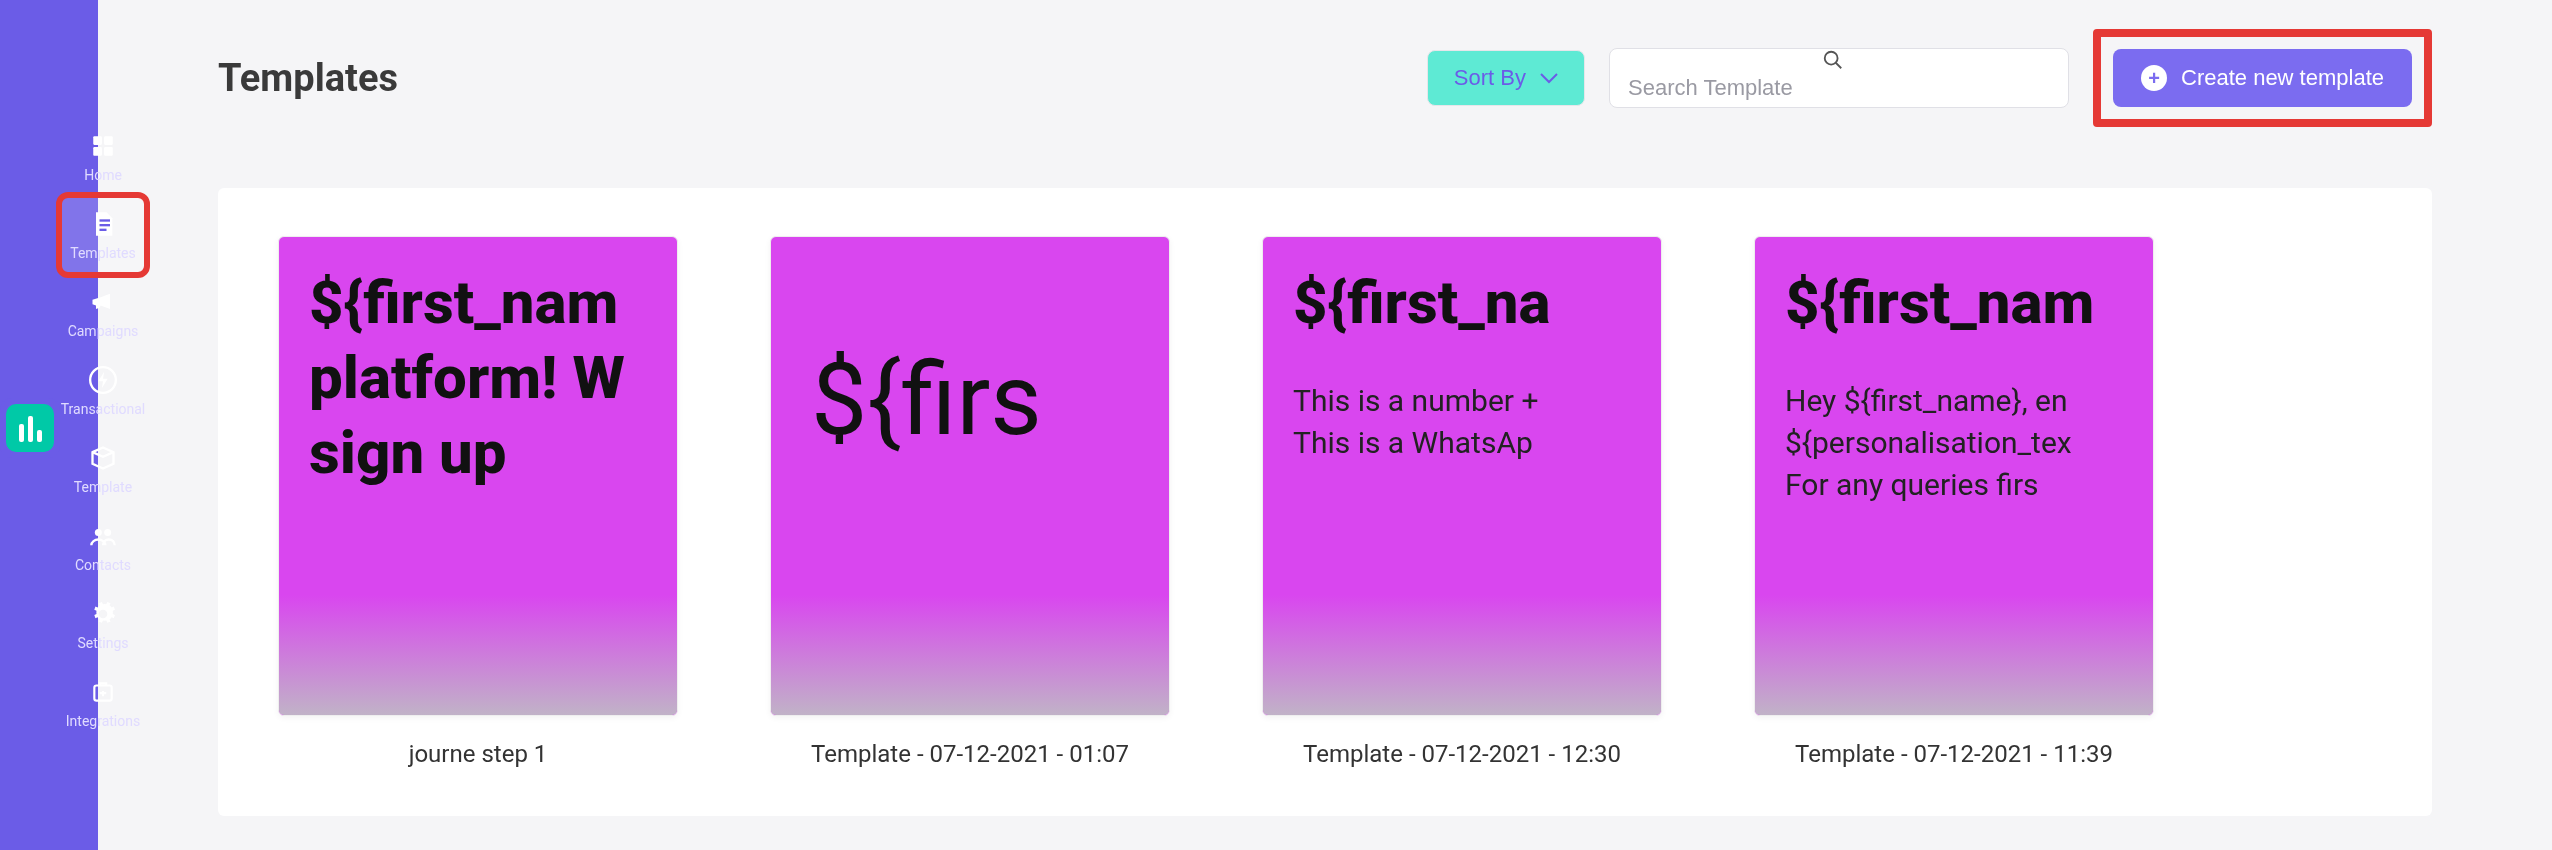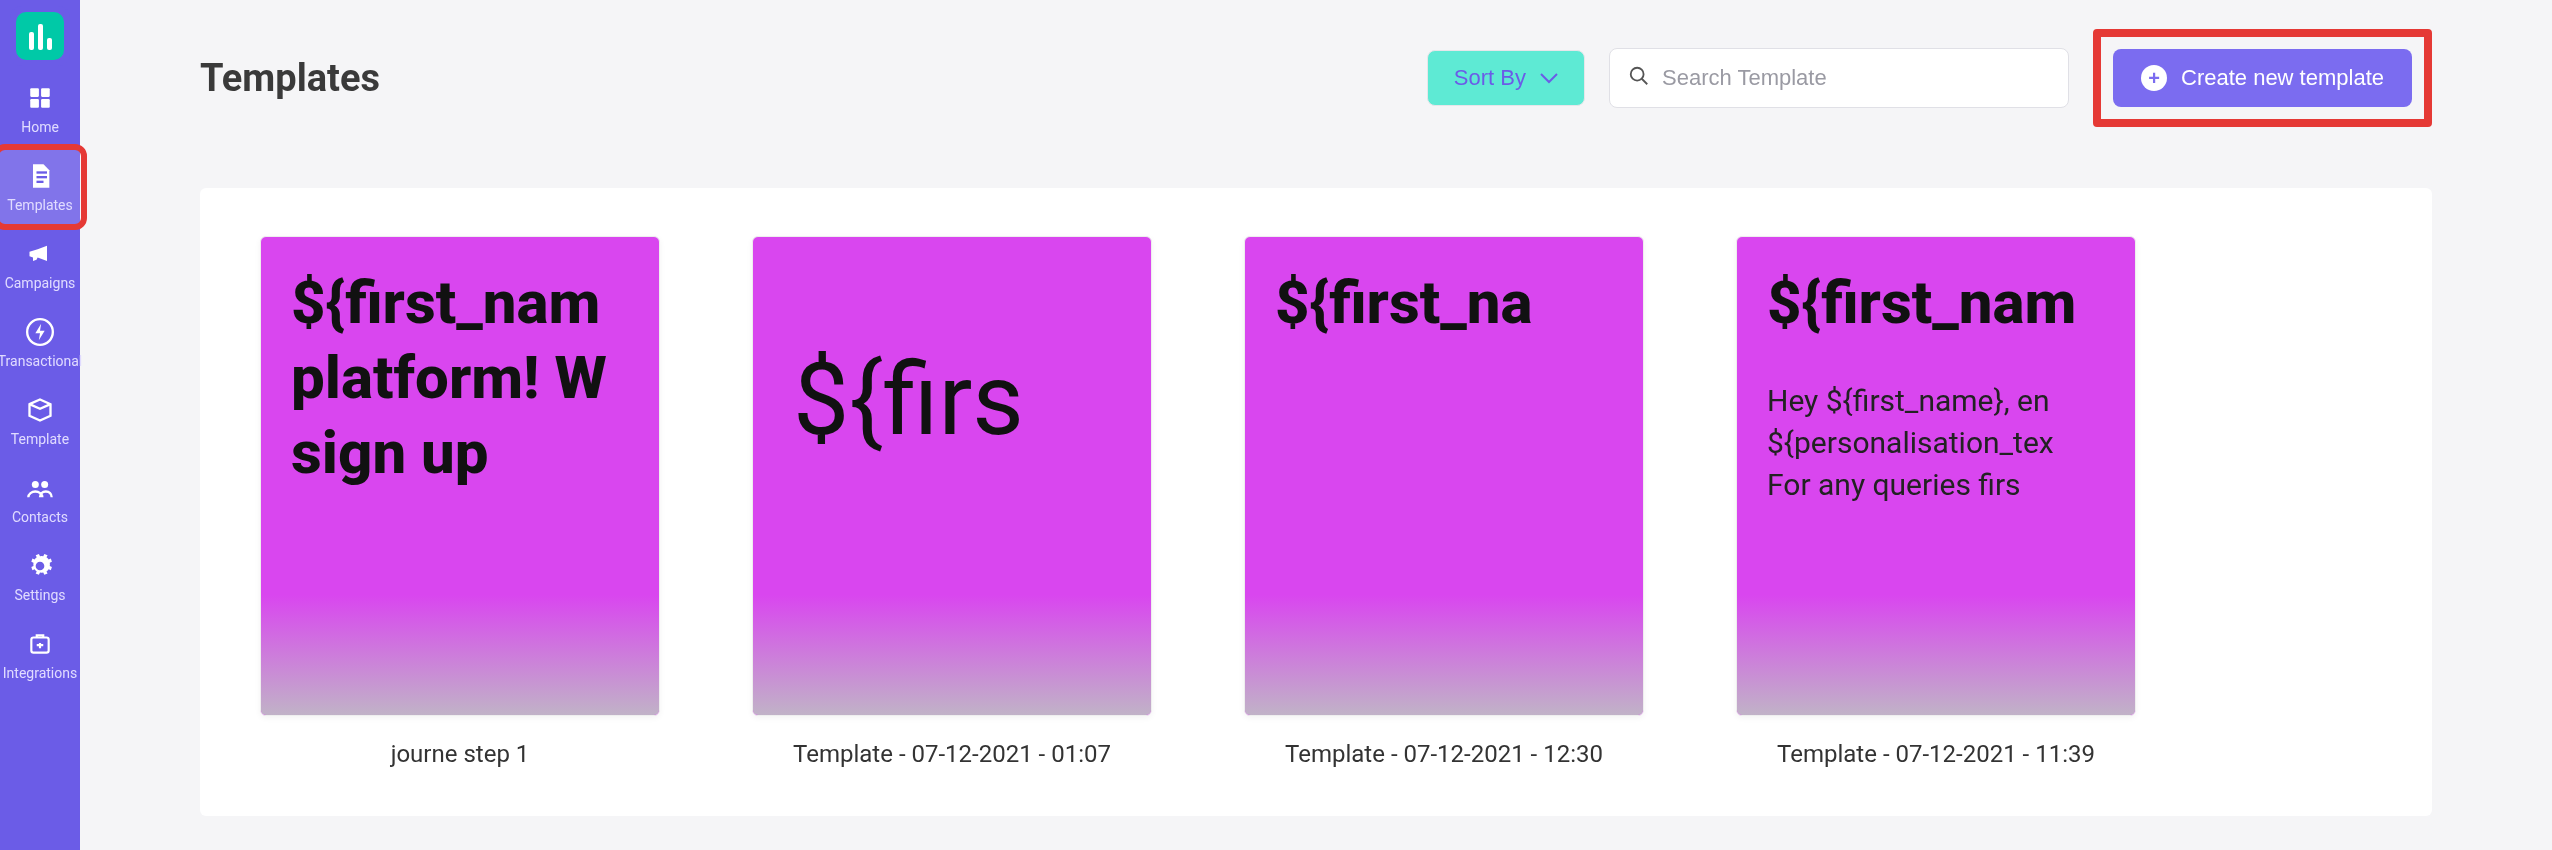--- a/index.html
+++ b/index.html
@@ -6,25 +6,25 @@
     body {
       font-family: -apple-system, BlinkMacSystemFont, "Segoe UI", Roboto, "Helvetica Neue", Arial, sans-serif;
       background: #f5f5f7;
       width: 2552px;
       height: 850px;
       overflow: hidden;
       display: flex;
     }
     
     .sidebar {
-      width: 80px;
+      width: 98px;
       height: 100%;
       background: #6b5ce7;
       display: flex;
-      flex-direction: column;
+      flex-direction: row;
       align-items: center;
       padding-top: 6px;
       flex-shrink: 0;
     }
     .sidebar-logo {
       width: 60px;
       height: 60px;
       background: #6b5ce7;
       border-radius: 12px;
       padding: 6px;
@@ -100,20 +100,21 @@
     }
     .search-wrap {
       display: flex;
       align-items: center;
       background: #fff;
       border: 1px solid #e0e0e6;
       border-radius: 8px;
       padding: 0 18px;
       height: 60px;
       width: 460px;
+      flex-direction: column;
     }
     .search-wrap input {
       border: none;
       outline: none;
       font-size: 22px;
       width: 100%;
       color: #333;
     }
     .search-wrap input::placeholder { color: #9a9aa3; }
     .create-wrap {
@@ -351,20 +352,24 @@
             <div class="thumb-heading">${firs</div>
           </div>
         </div>
         <div class="template-name">Template - 07-12-2021 - 01:07</div>
       </div>
 
       <div class="template-card">
         <div class="template-thumb">
           <div class="thumb-inner">
             <div class="thumb-heading">${first_na</div>
+            <div class="thumb-body">
+              <p>This is a number +</p>
+              <p>This is a WhatsAp</p>
+            </div>
           </div>
         </div>
         <div class="template-name">Template - 07-12-2021 - 12:30</div>
       </div>
 
       <div class="template-card">
         <div class="template-thumb">
           <div class="thumb-inner">
             <div class="thumb-heading">${first_nam</div>
             <div class="thumb-body">

